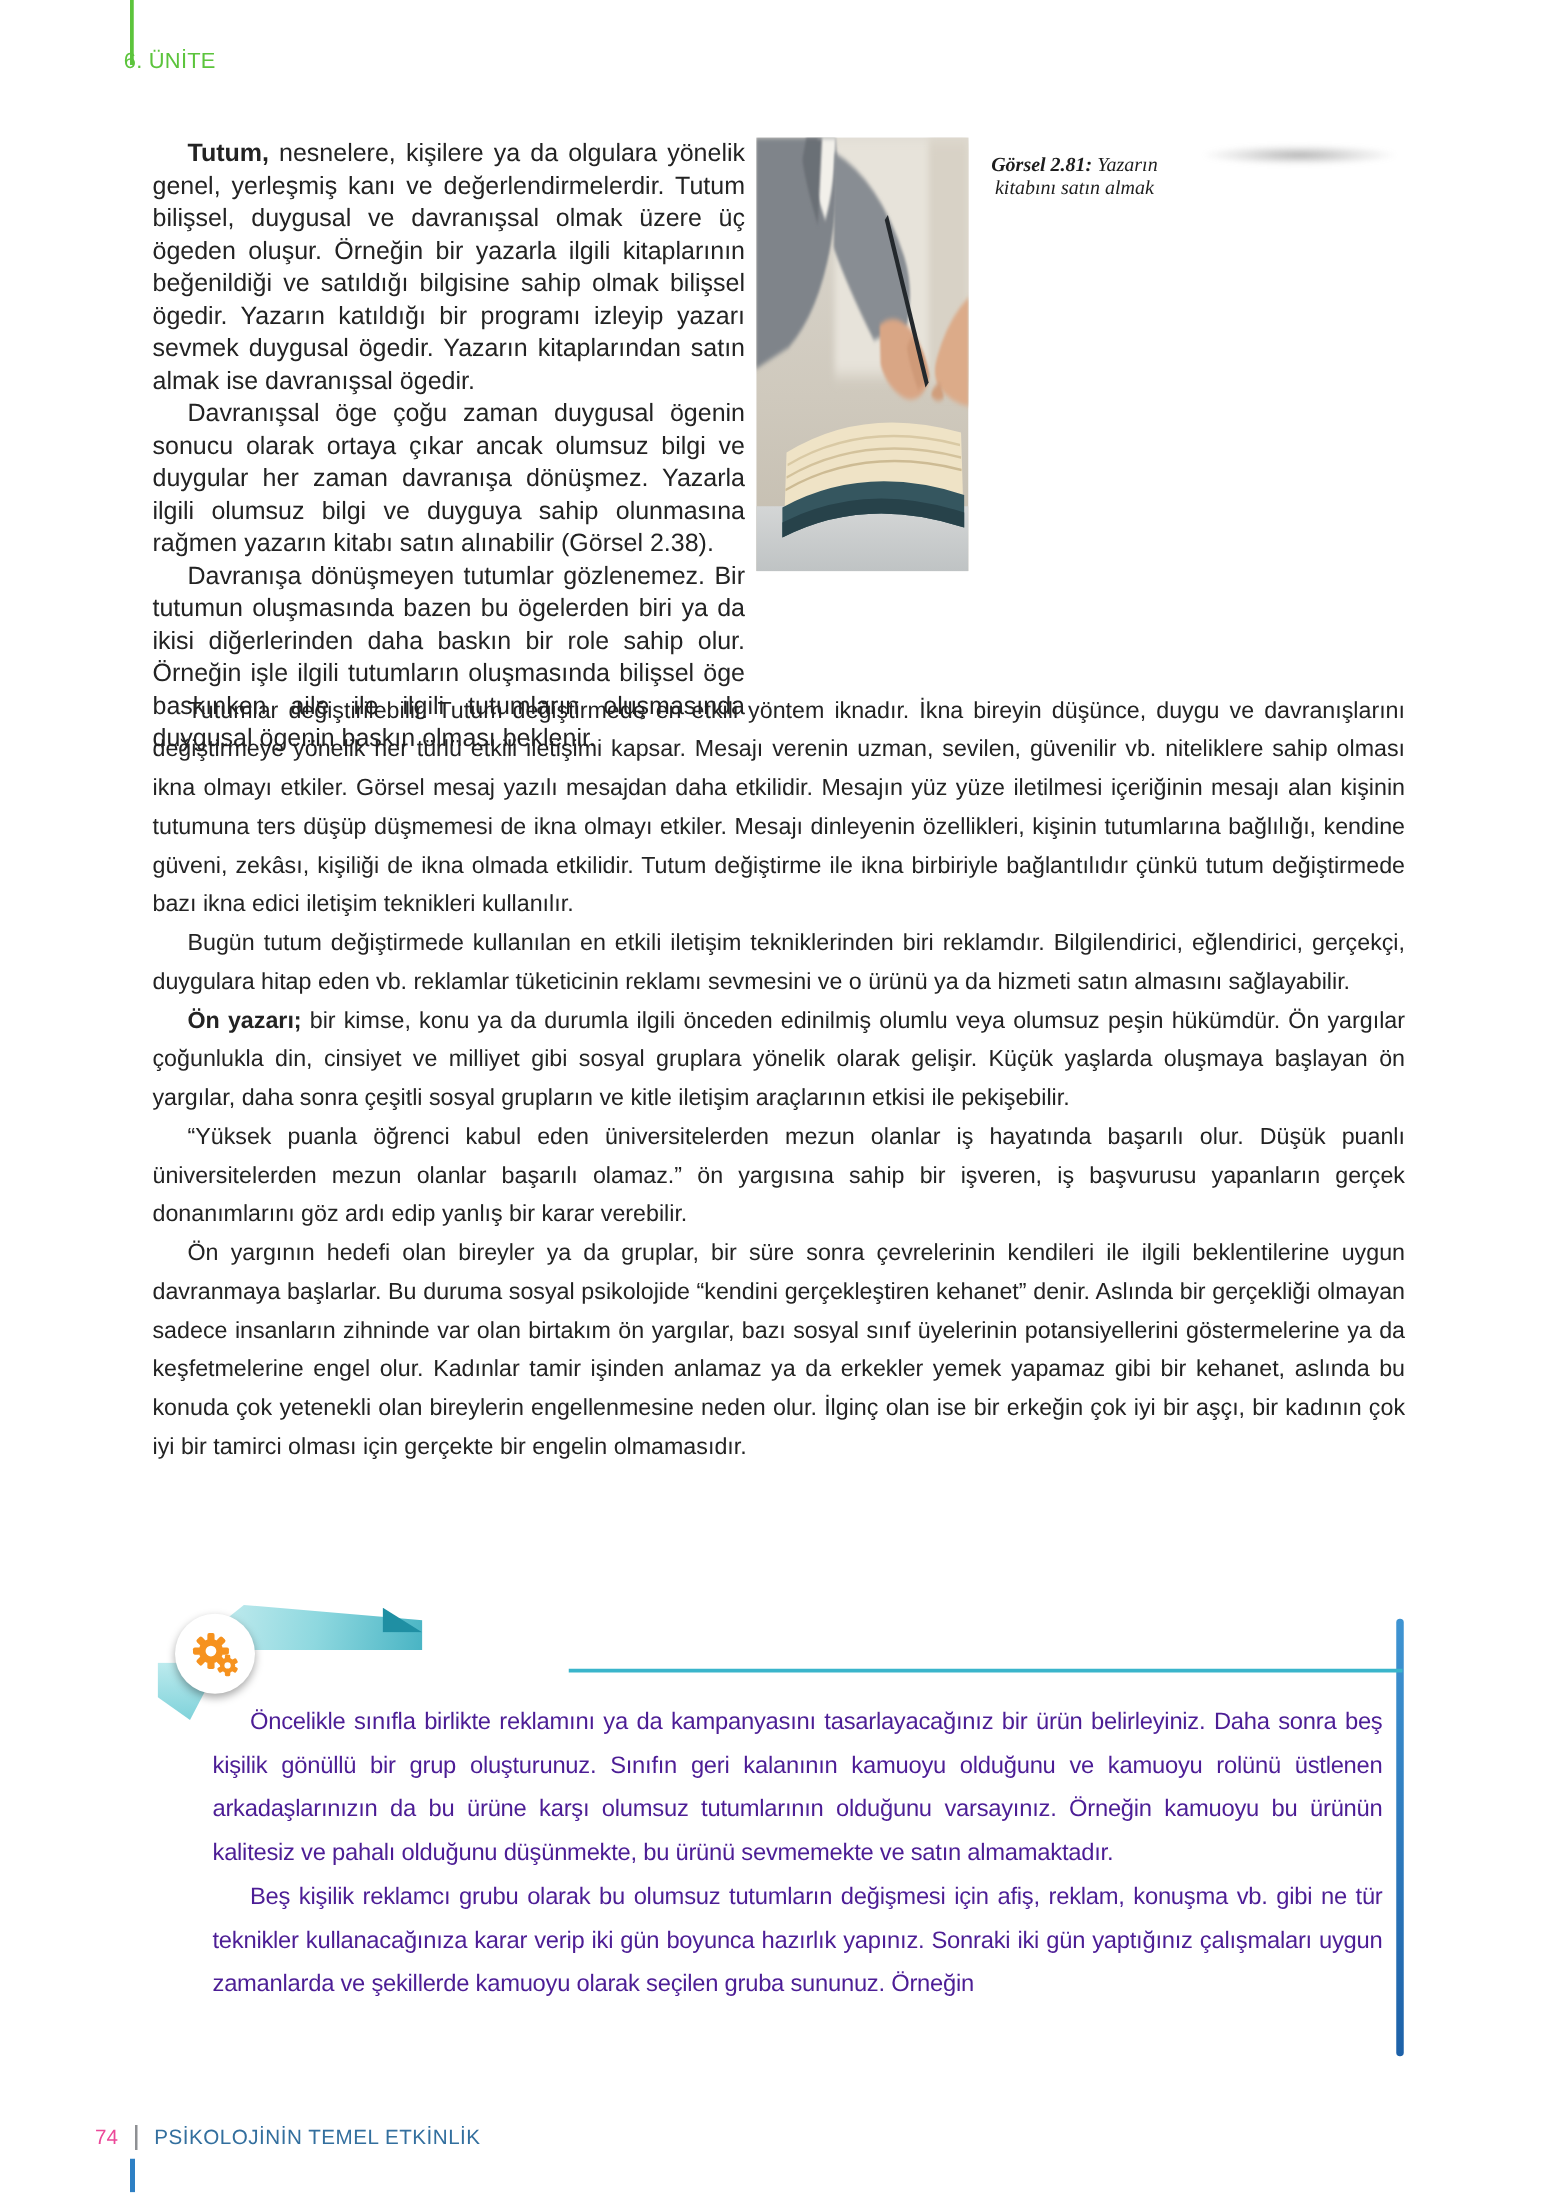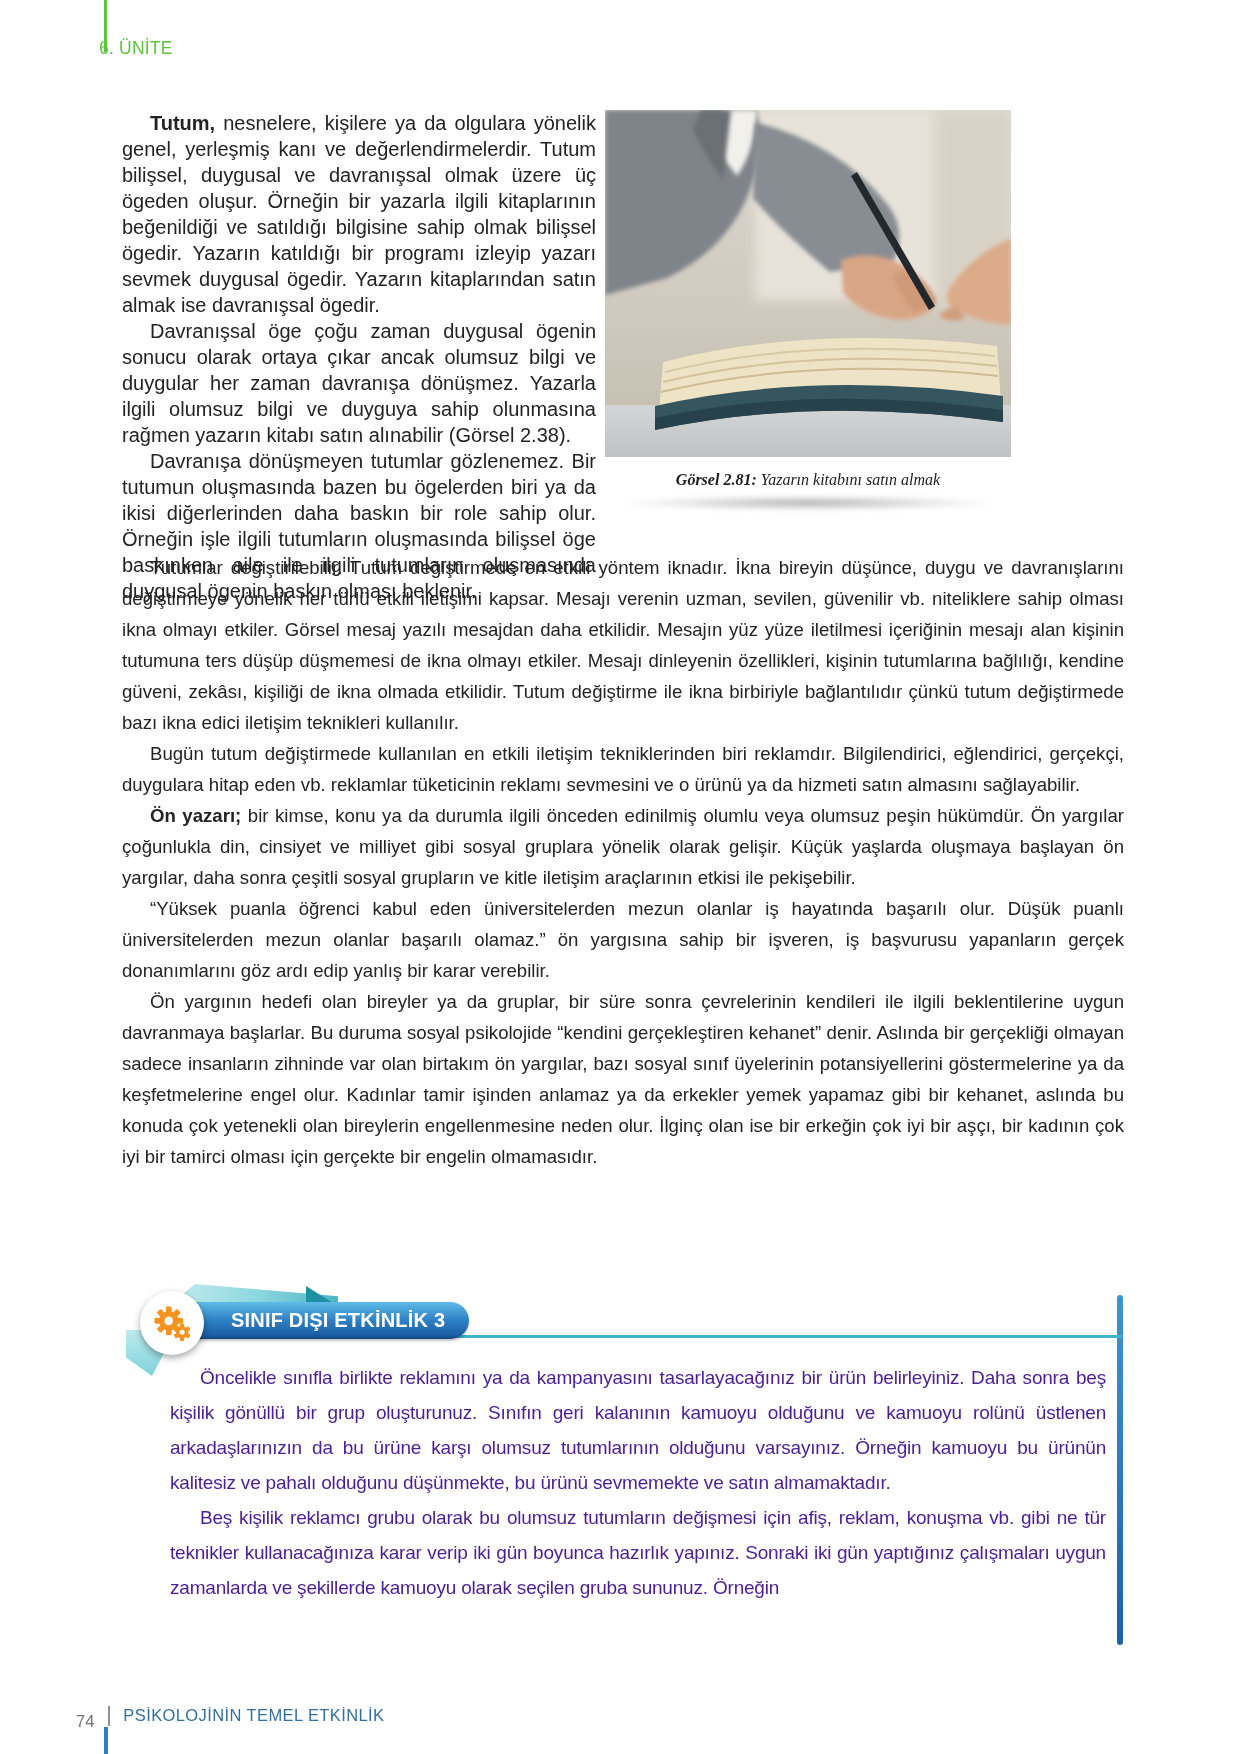--- a/index.html
+++ b/index.html
@@ -8,21 +8,21 @@
     font-family:"Liberation Sans",sans-serif;color:#222222;overflow:hidden;
   }
   
   .unit-rule{position:absolute;left:104px;top:0;width:3px;height:52px;background:#5cc43c;}
   .unit-label{position:absolute;left:99px;top:38px;font-size:17.5px;color:#5cc43c;letter-spacing:.2px;}
   
   .top-section{position:absolute;left:122px;top:110px;width:1002px;display:flex;}
   .col-text{width:474px;}
   p.body{margin:0;font-size:20px;line-height:26px;text-align:justify;text-indent:28px;color:#232323;}
   .lead{font-weight:bold;}
-  .figure-block{margin-left:9px;width:512px;display:flex;flex-direction:column;align-items:flex-start;}
+  .figure-block{margin-left:9px;width:512px;display:flex;flex-direction:row;align-items:flex-start;}
   .photo{width:406px;height:347px;display:block;}
   .caption{width:406px;text-align:center;margin-top:14px;font-family:"Liberation Serif",serif;font-style:italic;font-size:16px;color:#1d1d1d;}
   .caption .cap-label{font-weight:bold;}
   .caption-shadow{width:370px;height:16px;margin:6px 0 0 18px;border-radius:50%;
     background:radial-gradient(ellipse at center, rgba(90,90,90,.45) 0%, rgba(120,120,120,.18) 45%, transparent 72%);
     filter:blur(2px);}
   
   .wide-section{position:absolute;left:122px;top:552px;width:1002px;}
   p.wide{margin:0;font-size:18.6px;line-height:31px;text-align:justify;text-indent:28px;color:#232323;}
   
@@ -44,21 +44,21 @@
   .banner-circle{position:absolute;left:140px;top:1291px;width:64px;height:64px;border-radius:50%;
     background:#ffffff;box-shadow:0 3px 7px rgba(0,0,0,.35);z-index:3;
     display:flex;align-items:center;justify-content:center;}
   
   .activity-rule-right{position:absolute;left:1117px;top:1295px;width:6px;height:350px;border-radius:3px;
     background:linear-gradient(180deg,#3f94d2,#1d61a8);}
   .activity-section{position:absolute;left:170px;top:1360px;width:936px;}
   p.activity{margin:0;font-size:19px;line-height:35px;text-align:justify;text-indent:30px;color:#4c1d95;letter-spacing:-0.2px;}
   
   .footer{position:absolute;left:76px;top:1700px;display:flex;align-items:center;}
-  .footer-page{font-size:16.5px;color:#737373;margin-top:12px;}
+  .footer-page{font-size:16.5px;color:#ec4899;}
   .footer-sep{width:2px;height:20px;background:#8e9093;margin:0 13px 0 14px;}
   .footer-title{font-size:16.5px;color:#336f9e;letter-spacing:.4px;}
   .bottom-tick{position:absolute;left:104px;top:1727px;width:4px;height:27px;background:#2e80c4;}
 </style>
 </head>
 <body>
 
 <div class="page">
 
   <div class="unit-rule"></div>
@@ -130,23 +130,20 @@
     <p class="wide"><span>Bugün tutum değiştirmede kullanılan en etkili iletişim tekniklerinden biri reklamdır. Bilgilendirici, eğlendirici, gerçekçi, duygulara hitap eden vb. reklamlar tüketicinin reklamı sevmesini ve o ürünü ya da hizmeti satın almasını sağlayabilir.</span></p>
     <p class="wide"><span class="lead">Ön yazarı;</span><span> bir kimse, konu ya da durumla ilgili önceden edinilmiş olumlu veya olumsuz peşin hükümdür. Ön yargılar çoğunlukla din, cinsiyet ve milliyet gibi sosyal gruplara yönelik olarak gelişir. Küçük yaşlarda oluşmaya başlayan ön yargılar, daha sonra çeşitli sosyal grupların ve kitle iletişim araçlarının etkisi ile pekişebilir.</span></p>
     <p class="wide"><span>“Yüksek puanla öğrenci kabul eden üniversitelerden mezun olanlar iş hayatında başarılı olur. Düşük puanlı üniversitelerden mezun olanlar başarılı olamaz.” ön yargısına sahip bir işveren, iş başvurusu yapanların gerçek donanımlarını göz ardı edip yanlış bir karar verebilir.</span></p>
     <p class="wide"><span>Ön yargının hedefi olan bireyler ya da gruplar, bir süre sonra çevrelerinin kendileri ile ilgili beklentilerine uygun davranmaya başlarlar. Bu duruma sosyal psikolojide “kendini gerçekleştiren kehanet” denir. Aslında bir gerçekliği olmayan sadece insanların zihninde var olan birtakım ön yargılar, bazı sosyal sınıf üyelerinin potansiyellerini göstermelerine ya da keşfetmelerine engel olur. Kadınlar tamir işinden anlamaz ya da erkekler yemek yapamaz gibi bir kehanet, aslında bu konuda çok yetenekli olan bireylerin engellenmesine neden olur. İlginç olan ise bir erkeğin çok iyi bir aşçı, bir kadının çok iyi bir tamirci olması için gerçekte bir engelin olmamasıdır.</span></p>
   </div>
 
   <div class="ribbon-a"></div>
   <div class="ribbon-a-fold"></div>
   <div class="ribbon-b"></div>
   <div class="banner-underline"></div>
-  <div class="banner-bar">
-    <span class="banner-title">SINIF DIŞI ETKİNLİK 3</span>
-  </div>
   <div class="banner-circle">
     <svg width="46" height="46" viewBox="0 0 64 64" aria-hidden="true">
       <g fill="#f6921e">
         <g>
           <rect x="23.5" y="9" width="8" height="9" rx="2"></rect>
           <rect x="23.5" y="9" width="8" height="9" rx="2" transform="rotate(45 27.5 29)"></rect>
           <rect x="23.5" y="9" width="8" height="9" rx="2" transform="rotate(90 27.5 29)"></rect>
           <rect x="23.5" y="9" width="8" height="9" rx="2" transform="rotate(135 27.5 29)"></rect>
           <rect x="23.5" y="9" width="8" height="9" rx="2" transform="rotate(180 27.5 29)"></rect>
           <rect x="23.5" y="9" width="8" height="9" rx="2" transform="rotate(225 27.5 29)"></rect>

